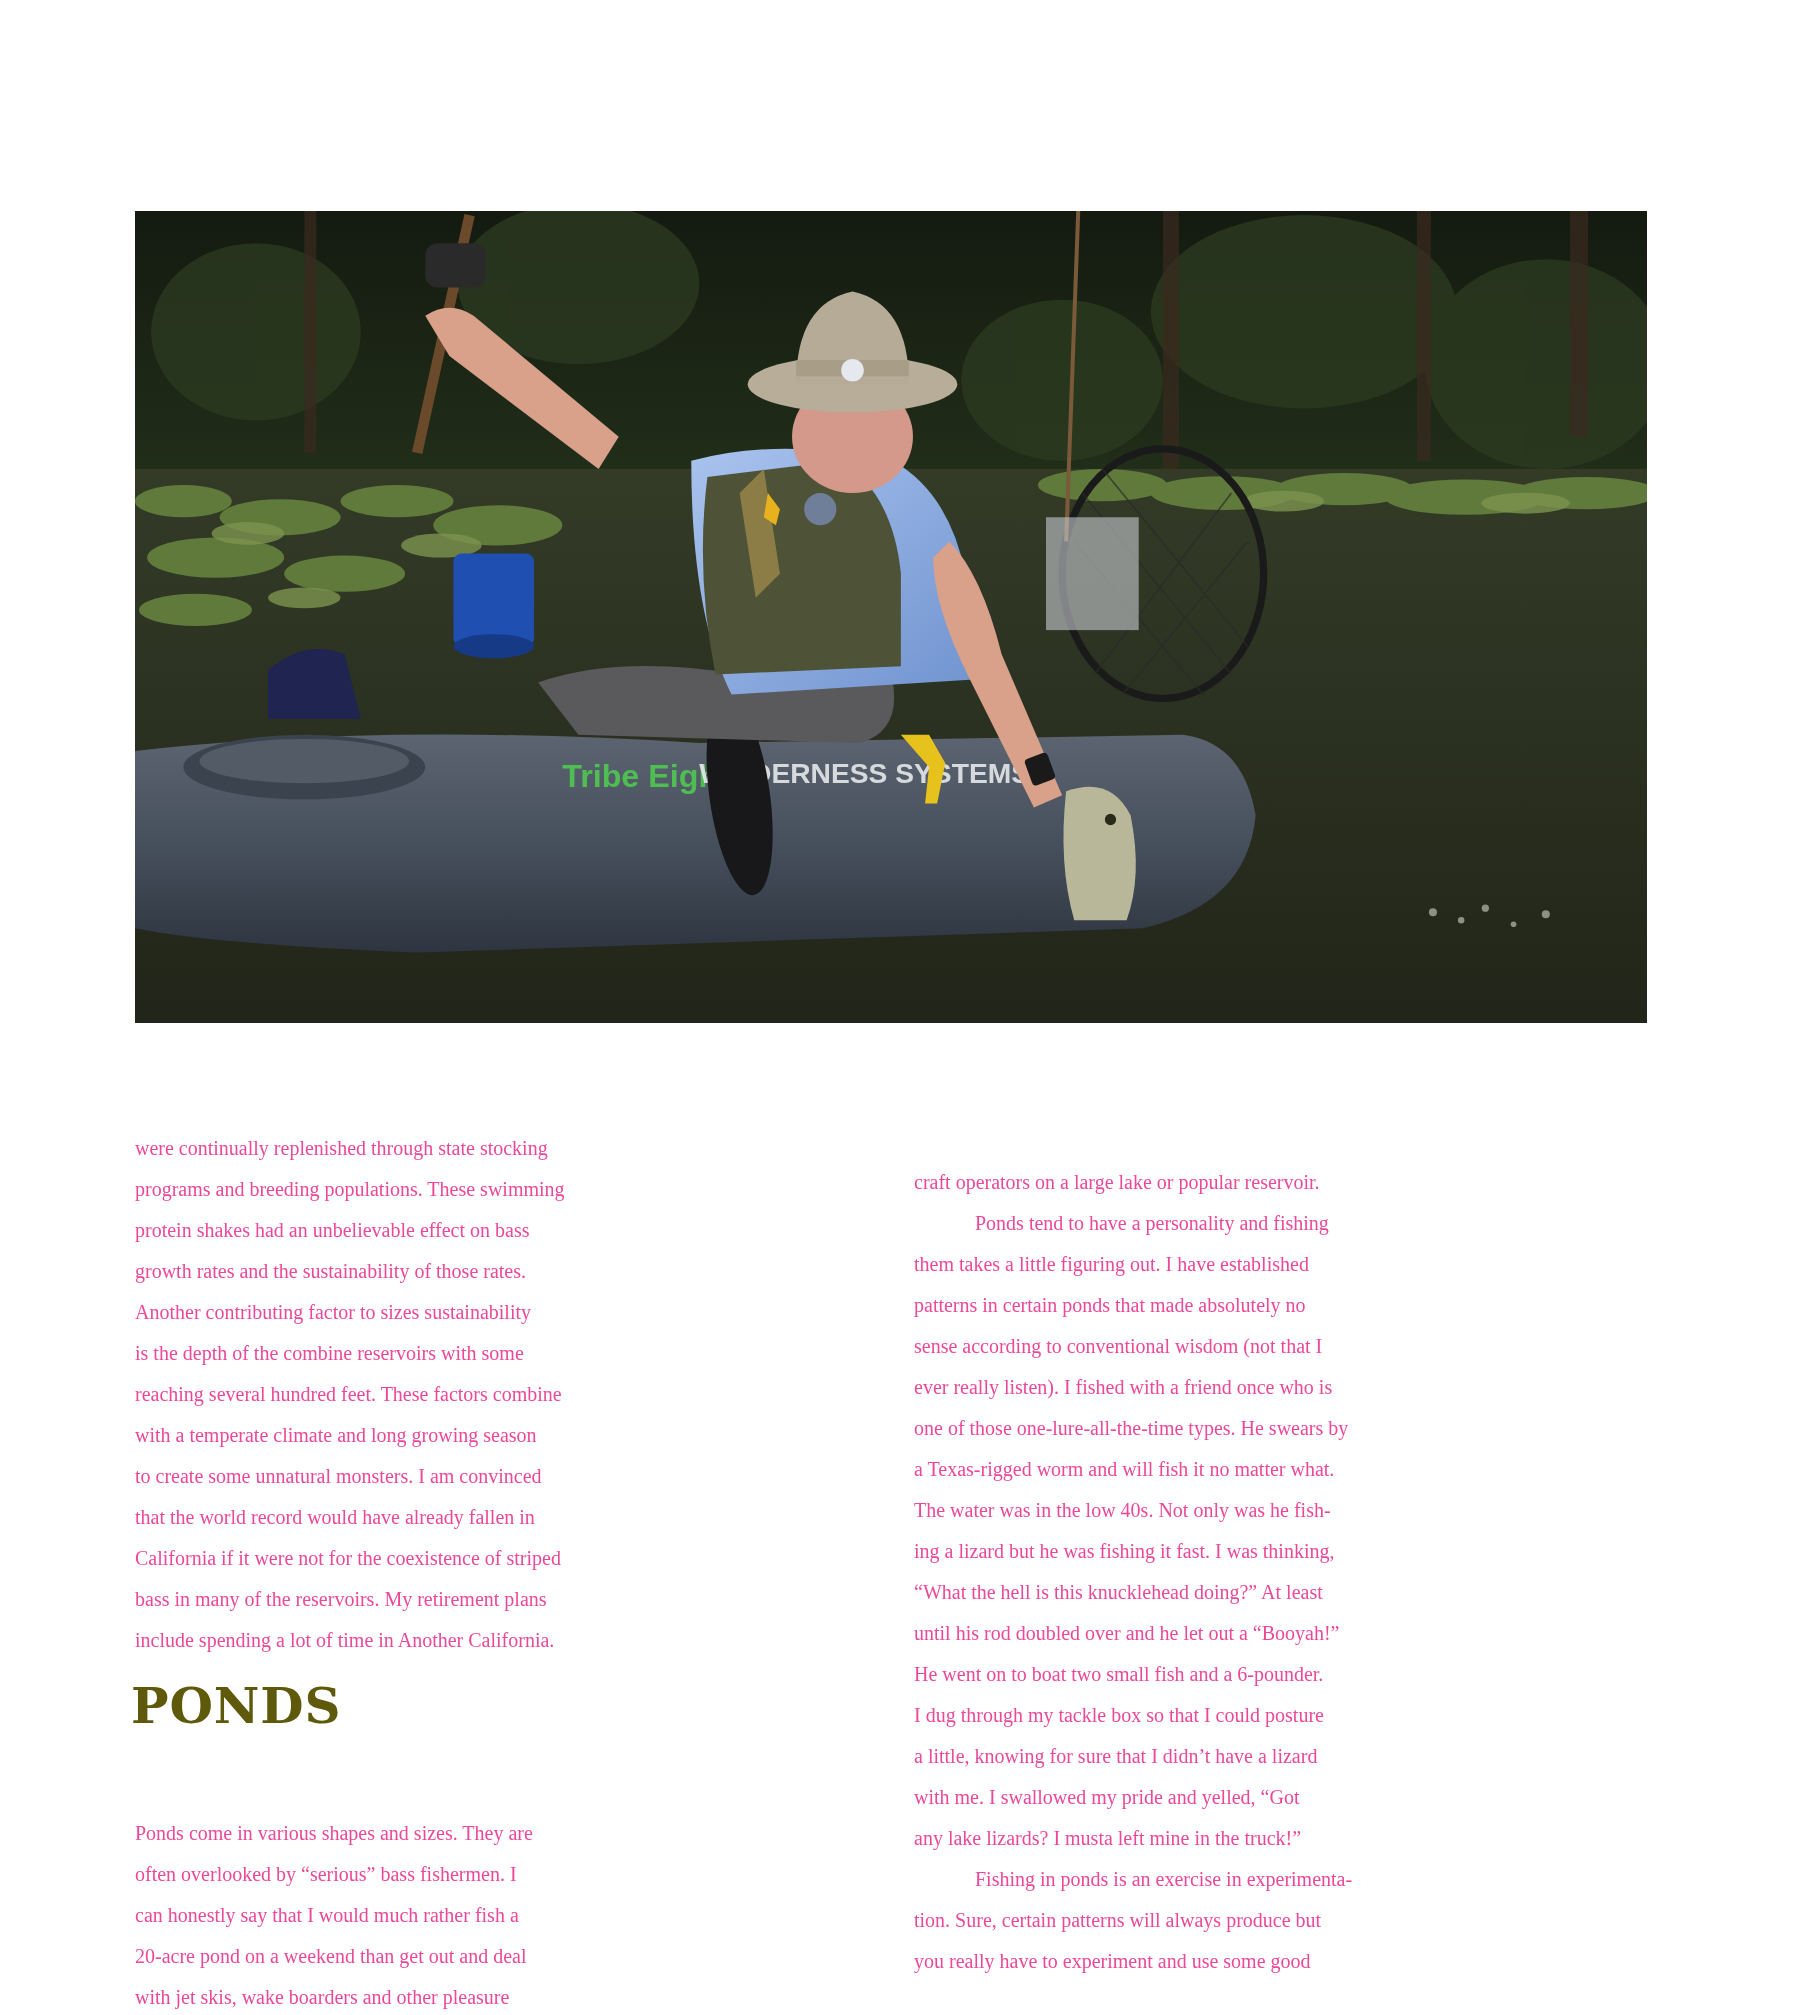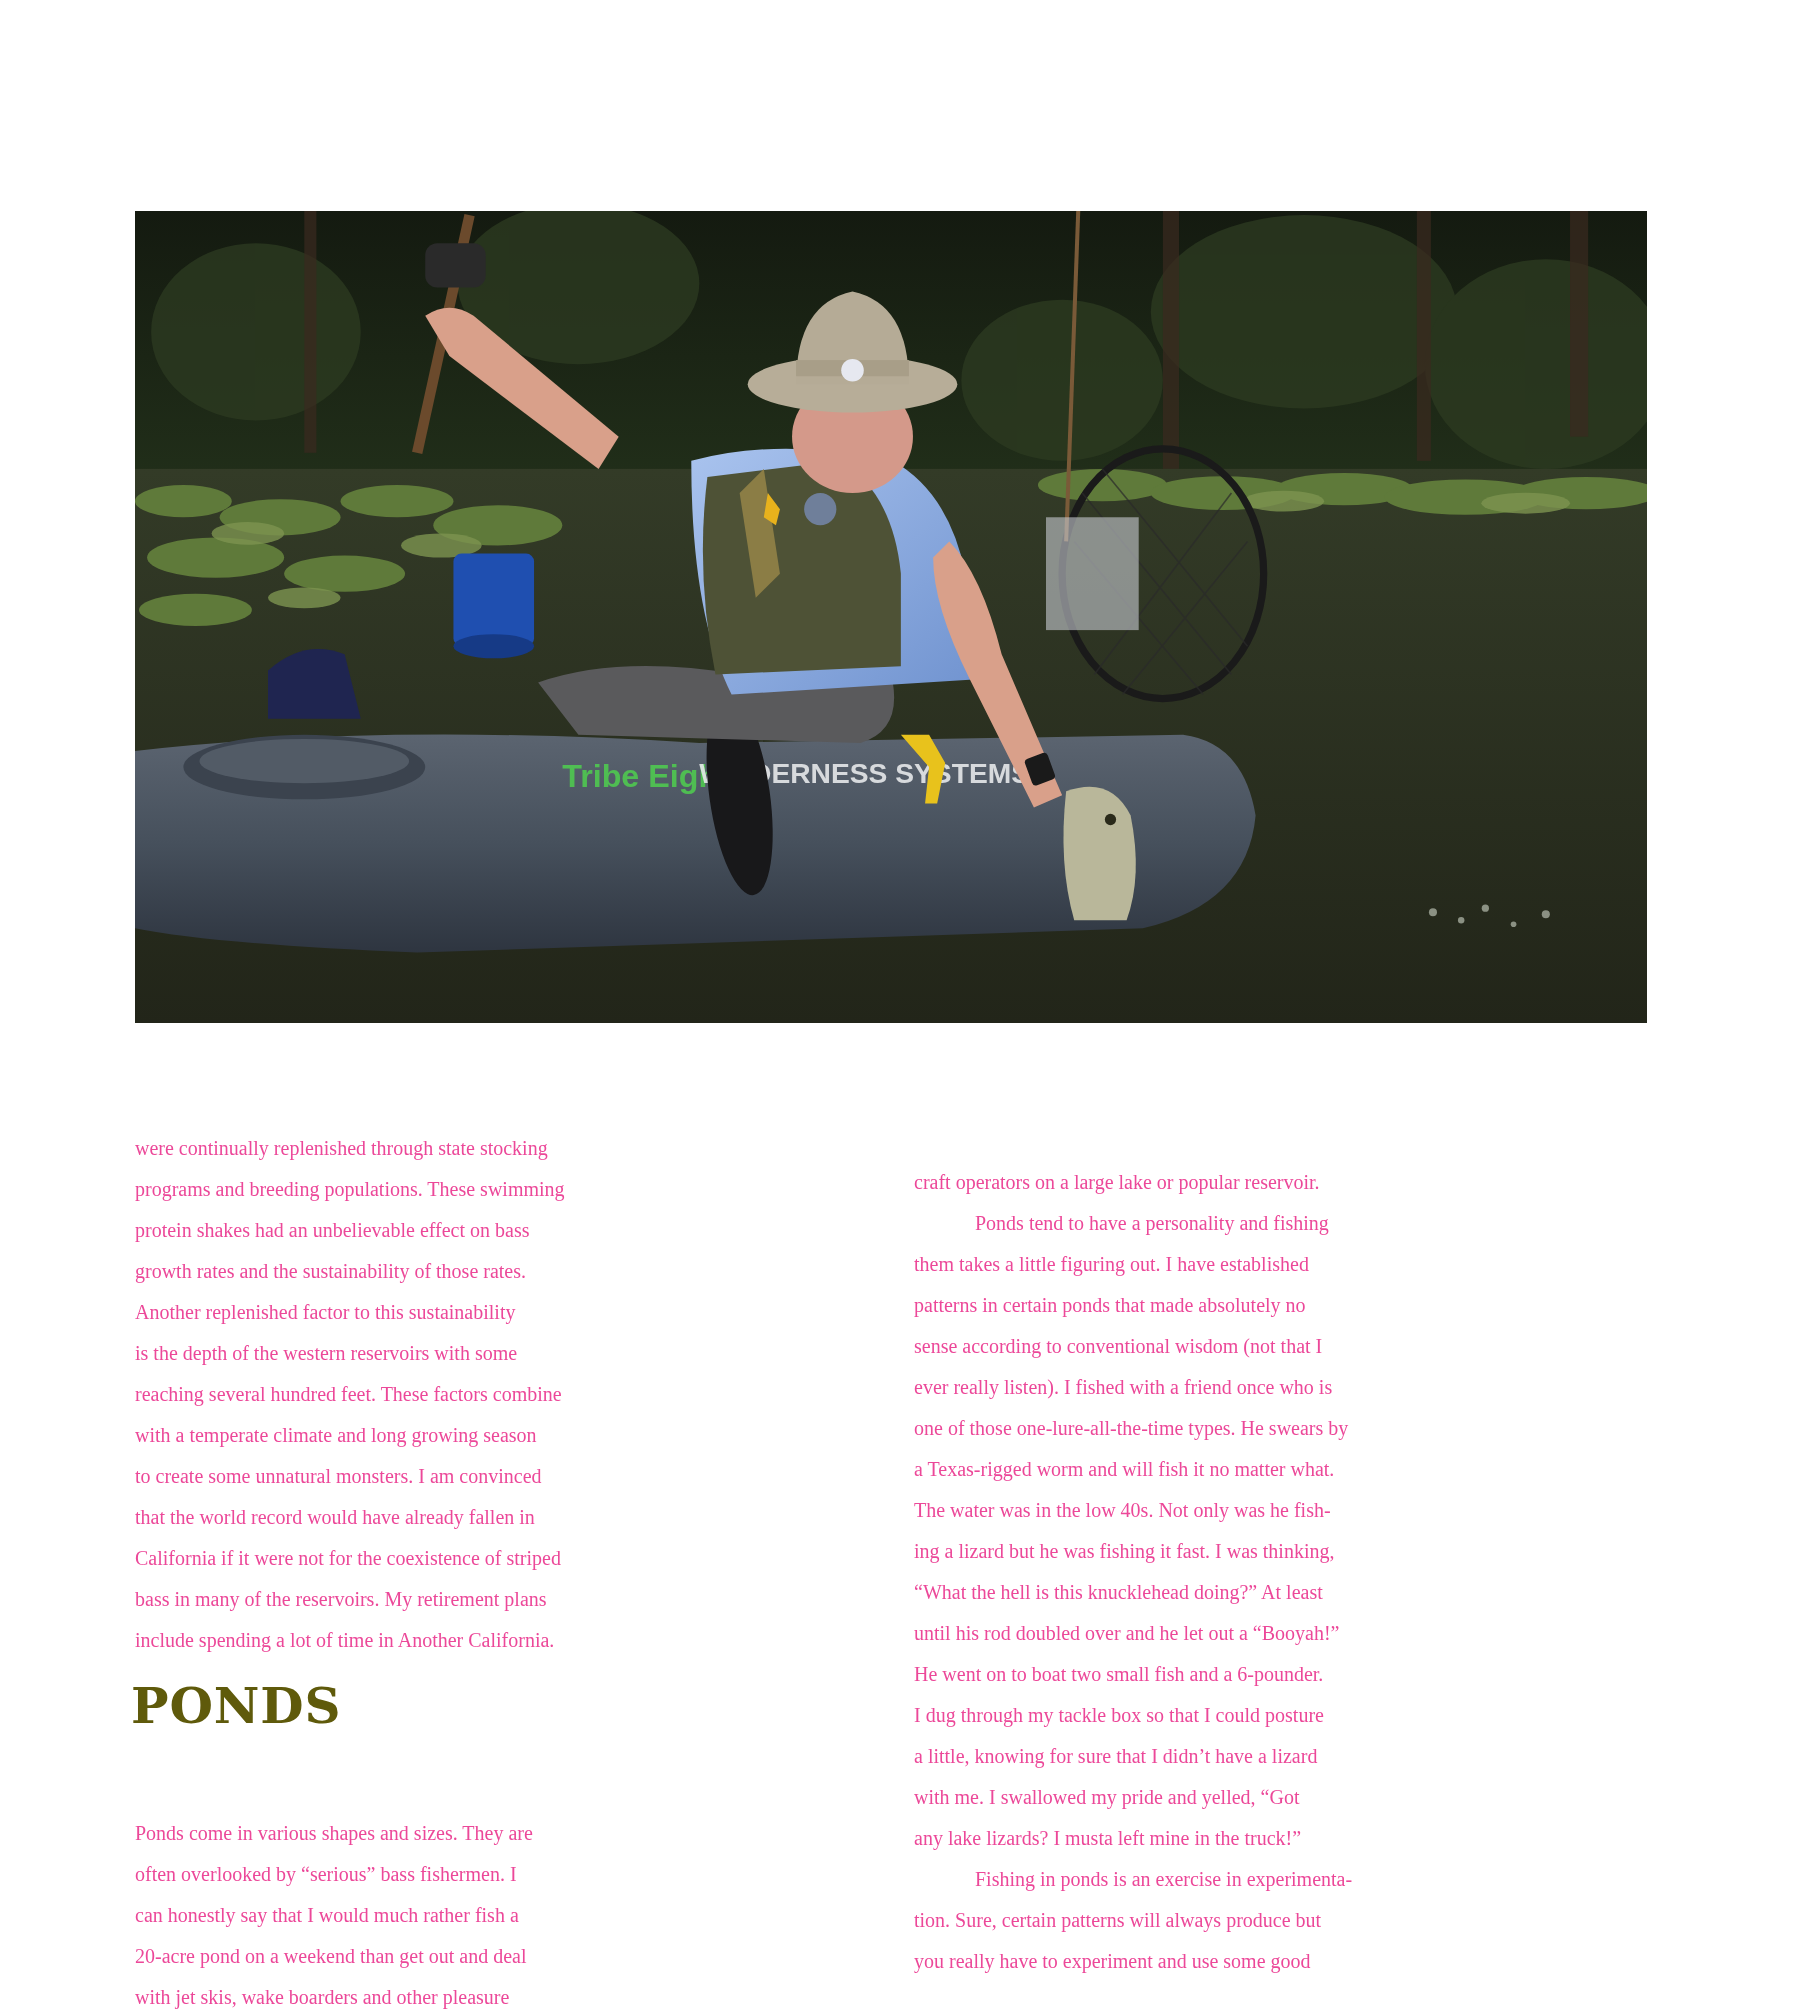--- a/index.html
+++ b/index.html
@@ -158,22 +158,22 @@
 
     <rect x="2260" y="760" width="230" height="280" fill="#c8ccd2" opacity="0.6"></rect>
   </svg>
 </div>
 
 <div class="col left">
   <div class="line">were continually replenished through state stocking</div>
   <div class="line">programs and breeding populations. These swimming</div>
   <div class="line">protein shakes had an unbelievable effect on bass</div>
   <div class="line">growth rates and the sustainability of those rates.</div>
-  <div class="line">Another replenished factor to this sustainability</div>
-  <div class="line">is the depth of the western reservoirs with some</div>
+  <div class="line">Another contributing factor to sizes sustainability</div>
+  <div class="line">is the depth of the combine reservoirs with some</div>
   <div class="line">reaching several hundred feet. These factors combine</div>
   <div class="line">with a temperate climate and long growing season</div>
   <div class="line">to create some unnatural monsters. I am convinced</div>
   <div class="line">that the world record would have already fallen in</div>
   <div class="line">California if it were not for the coexistence of striped</div>
   <div class="line">bass in many of the reservoirs. My retirement plans</div>
   <div class="line">include spending a lot of time in Another California.</div>
 </div>
 
 <div class="heading">PONDS</div>

